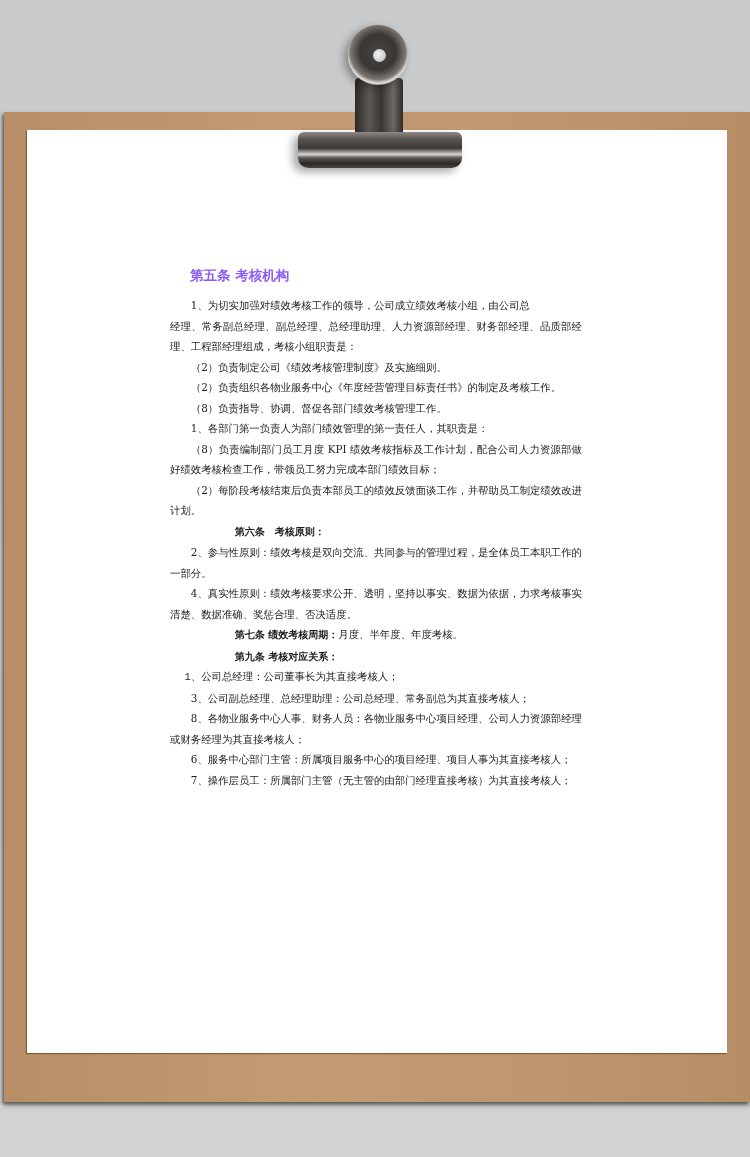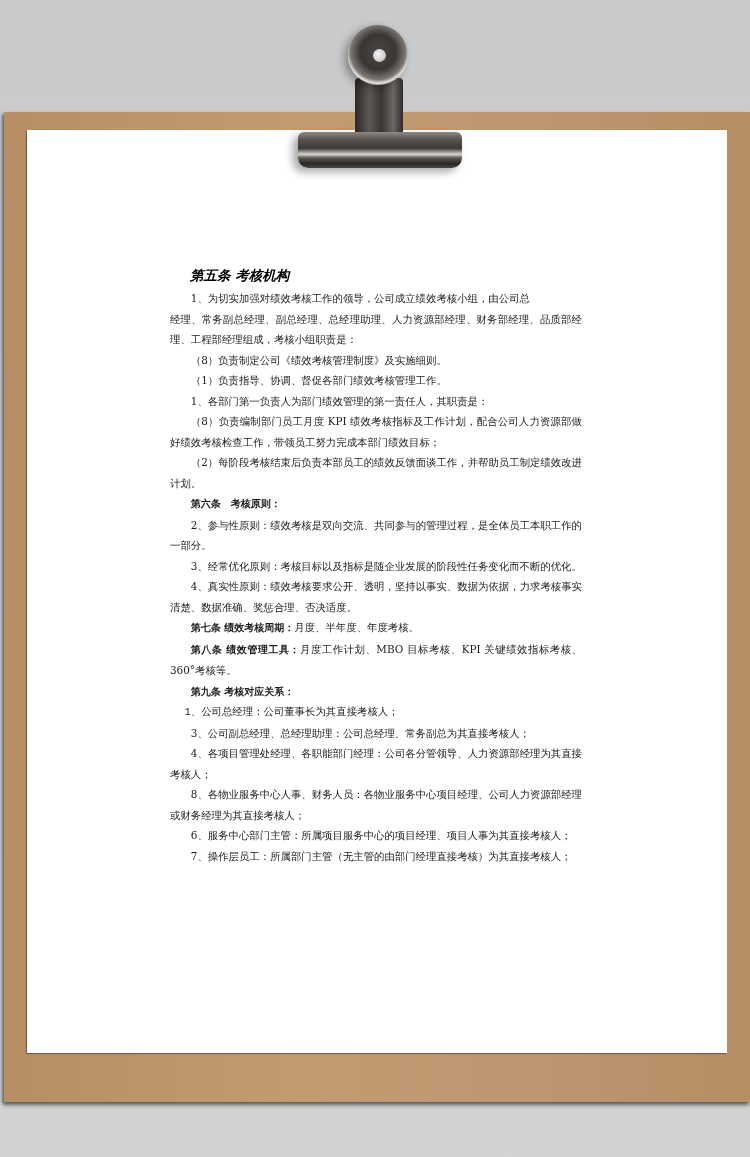--- a/index.html
+++ b/index.html
@@ -19,24 +19,24 @@
       box-shadow: -1px 1px 1px rgba(60,40,20,0.5);
     }
     .content {
       position: absolute; left: 170px; top: 265px; width: 412px;
       color: #1c1c1c; font-size: 10.4px; line-height: 20.5px;
     }
     .content p { margin: 0; text-align: justify; }
     .ind { text-indent: 2em; }
     .ind1 { text-indent: 1.4em; font-family: Liberation Mono, monospace; }
     h2.title {
-      margin: 0 0 3px 20px; font-size: 13.5px; font-weight: bold; line-height: 20px;
-      font-family: "DejaVu Sans", "Liberation Sans", sans-serif; color: #000000; font-style: italic;
+      margin: 0 0 10px 20px; font-size: 13.5px; font-weight: bold; line-height: 20px;
+      font-family: "DejaVu Sans", "Liberation Sans", sans-serif; color: #8b5cf6;
     }
-    .b { font-weight: bold; font-family: "DejaVu Sans", "Liberation Sans", sans-serif; font-size: 10px; }
+    .b { font-weight: bold; font-family: "DejaVu Sans", "Liberation Sans", sans-serif; font-size: 10px; margin-left: 44px; }
     
     .clip { position: absolute; left: 0; top: 0; }
     .ring {
       position: absolute; left: 348px; top: 25px; width: 60px; height: 60px; border-radius: 50%;
       background: radial-gradient(circle at 50% 45%, #4a4643 0%, #3a3633 40%, #7d7873 62%, #e4e2df 70%, #5b5753 78%, #9a9590 88%, #2f2c2a 100%);
       box-shadow: -4px 3px 8px rgba(0,0,0,0.35);
     }
     .ring-hole {
       position: absolute; left: 373px; top: 49px; width: 13px; height: 13px; border-radius: 50%;
       background: radial-gradient(circle at 40% 40%, #f4f4f4 0%, #cfcfcf 60%, #8d8d8d 100%);
@@ -63,34 +63,32 @@
   <div class="neck"></div>
   <div class="ring"></div>
   <div class="ring-hole"></div>
   <div class="base"></div>
 </div>
 
 <div class="content">
   <h2 class="title">第五条  考核机构</h2>
   <p class="ind">1、为切实加强对绩效考核工作的领导，公司成立绩效考核小组，由公司总</p>
   <p>经理、常务副总经理、副总经理、总经理助理、人力资源部经理、财务部经理、品质部经理、工程部经理组成，考核小组职责是：</p>
-  <p class="ind">（8）负责制定公司《绩效考核管理制度》及实施细则。</p>
-  <p class="ind">（1）负责指导、协调、督促各部门绩效考核管理工作。</p>
+  <p class="ind">（2）负责制定公司《绩效考核管理制度》及实施细则。</p>
+  <p class="ind">（2）负责组织各物业服务中心《年度经营管理目标责任书》的制定及考核工作。</p>
+  <p class="ind">（8）负责指导、协调、督促各部门绩效考核管理工作。</p>
   <p class="ind">1、各部门第一负责人为部门绩效管理的第一责任人，其职责是：</p>
   <p class="ind">（8）负责编制部门员工月度 KPI 绩效考核指标及工作计划，配合公司人力资源部做好绩效考核检查工作，带领员工努力完成本部门绩效目标；</p>
   <p class="ind">（2）每阶段考核结束后负责本部员工的绩效反馈面谈工作，并帮助员工制定绩效改进计划。</p>
 
   <p class="ind"><span class="b">第六条　考核原则：</span></p>
   <p class="ind">2、参与性原则：绩效考核是双向交流、共同参与的管理过程，是全体员工本职工作的一部分。</p>
-  <p class="ind">3、经常优化原则：考核目标以及指标是随企业发展的阶段性任务变化而不断的优化。</p>
   <p class="ind">4、真实性原则：绩效考核要求公开、透明，坚持以事实、数据为依据，力求考核事实清楚、数据准确、奖惩合理、否决适度。</p>
 
   <p class="ind"><span class="b">第七条 绩效考核周期：</span><span>月度、半年度、年度考核。</span></p>
-  <p class="ind"><span class="b">第八条 绩效管理工具：</span><span>月度工作计划、MBO 目标考核、KPI 关键绩效指标考核、360°考核等。</span></p>
 
   <p class="ind"><span class="b">第九条 考核对应关系：</span></p>
   <p class="ind1">1、公司总经理：公司董事长为其直接考核人；</p>
   <p class="ind">3、公司副总经理、总经理助理：公司总经理、常务副总为其直接考核人；</p>
-  <p class="ind">4、各项目管理处经理、各职能部门经理：公司各分管领导、人力资源部经理为其直接考核人；</p>
   <p class="ind">8、各物业服务中心人事、财务人员：各物业服务中心项目经理、公司人力资源部经理或财务经理为其直接考核人；</p>
   <p class="ind">6、服务中心部门主管：所属项目服务中心的项目经理、项目人事为其直接考核人；</p>
   <p class="ind">7、操作层员工：所属部门主管（无主管的由部门经理直接考核）为其直接考核人；</p>
 </div>
 
 </body></html>

